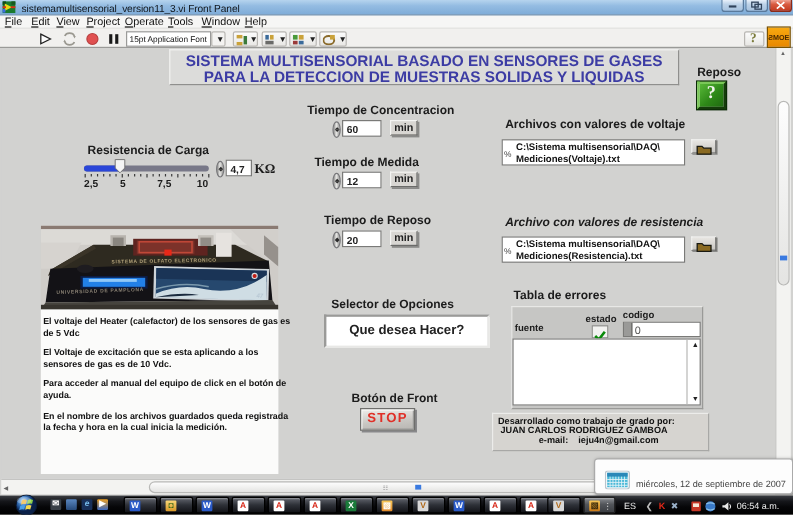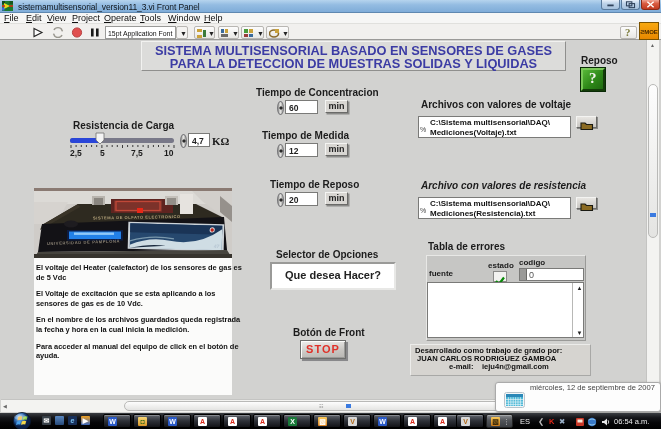--- a/index.html
+++ b/index.html
@@ -30,33 +30,33 @@
 .minbtn{position:absolute;width:23px;height:13px;background:#d8d6d2;border:1px solid #6a6a68;border-top-color:#f4f4f2;border-left-color:#f4f4f2;box-shadow:1.5px 1.5px 0 #8a8a88;font-size:9px;font-weight:bold;color:#222;text-align:center;line-height:11px;}
 .filebox{position:absolute;left:418px;width:153px;height:22px;background:#fff;border:1px solid #7a7a78;font-size:8px;color:#111;line-height:9.5px;padding:1px 0 0 11px;font-weight:bold;}
 .filebox:before{content:"%";position:absolute;left:1px;top:8px;font-size:7px;color:#444;font-weight:normal;}
 .browse{position:absolute;left:576px;width:21px;height:12px;background:linear-gradient(#e8e6e2,#c9c7c3);border:1px solid #6a6a68;border-top-color:#f4f4f2;border-left-color:#f4f4f2;box-shadow:1px 1px 0 #8a8a88;}
 
 #vsb{left:646px;top:40px;width:13px;height:359px;background:#f3f3f1;border-left:1px solid #c4c4c2;}
 #hsb{left:1px;top:399px;width:645px;height:13px;background:#f3f3f1;border-top:1px solid #c4c4c2;}
 .sbthumb{position:absolute;background:linear-gradient(#fdfdfd,#e4e4e2);border:1px solid #b9b9b7;border-radius:6px;}
 
 #tooltip{left:495px;top:382px;width:166px;height:30px;background:#fdfdfd;border:1px solid #aaa;border-radius:3px;box-shadow:1px 1px 3px rgba(0,0,0,.35);z-index:30;}
-#tooltip span{position:absolute;left:34px;top:0;font-size:7.6px;color:#444;white-space:nowrap;}
+#tooltip span{position:absolute;left:34px;top:16px;font-size:7.6px;color:#444;white-space:nowrap;}
 
 #taskbar{left:0;top:413px;width:661px;height:16px;background:linear-gradient(#3a3d42,#15161a 30%,#060608 60%,#000);z-index:40;}
 .tkbtn{position:absolute;top:1px;width:28px;height:14px;border-radius:2px;background:linear-gradient(#62666e,#2e3138 48%,#121317);border:1px solid #000;box-shadow:inset 0 1px 0 rgba(255,255,255,.25);}
 .tkico{position:absolute;left:4px;top:2px;width:9px;height:9px;border-radius:1px;font-size:7px;font-weight:bold;text-align:center;line-height:9px;color:#fff;}
 .tray{position:absolute;color:#eee;font-size:7.5px;}
 #titlebox{left:141px;top:41px;}
 #vi-icon{left:639px;top:22px;width:20px;height:18px;background:linear-gradient(#f8a810,#e88800);border:1px solid #7a5200;font-size:6px;font-weight:bold;color:#4a2a00;text-align:center;line-height:18px;letter-spacing:0;}
 #helpbtn{left:581px;top:68px;width:24px;height:23px;background:linear-gradient(135deg,#58b838,#2e8818 55%,#1f6a10);border:2px solid #143c0a;border-top-color:#7ac858;border-left-color:#7ac858;box-shadow:0 0 0 1px #0a2a06;}
 #helpbtn span{position:absolute;left:6px;top:0px;font-size:15px;font-weight:bold;color:#f4f4ee;font-family:"Liberation Serif",serif;}
 #infoblock{left:34px;top:258px;width:198px;height:137px;background:#fbfbfa;padding:5px 0 0 2px;}
 #infoblock p{font-size:7.4px;font-weight:bold;color:#111;line-height:9.6px;margin-bottom:7px;white-space:nowrap;}
-#selbox{left:270px;top:262px;width:126px;height:28px;background:#fff;border:2px solid #9a9a98;border-bottom-color:#e8e8e6;border-right-color:#e8e8e6;font-size:11px;font-weight:bold;color:#222;text-align:center;padding-top:5px;}
+#selbox{left:270px;top:262px;width:138px;height:28px;background:#fff;border:2px solid #9a9a98;border-bottom-color:#e8e8e6;border-right-color:#e8e8e6;font-size:11px;font-weight:bold;color:#222;text-align:center;padding-top:5px;}
 #stopbtn{left:300px;top:340px;width:46px;height:19px;background:linear-gradient(175deg,#f0efed,#c8c6c2 60%,#b8b6b2);border:1.5px solid #6e6e6c;box-shadow:inset 1px 1px 0 #fcfcfa,inset -1px -1px 0 #9a9a98,1.5px 1.5px 0.5px #88888a;color:#e03028;font-weight:bold;font-size:11px;letter-spacing:1px;text-align:center;line-height:16px;}
 #errpanel{left:426px;top:255px;width:160px;height:86px;background:#c6c6c4;border:1px solid #9a9a98;border-top-color:#e8e8e6;border-left-color:#e8e8e6;}
 #checkbtn{left:493px;top:271px;width:14px;height:11px;background:#f2f2f0;border:1px solid #8a8a88;}
 #codebox{left:519px;top:268px;width:65px;height:13px;background:#fff;border:1px solid #7a7a78;font-size:9px;color:#555;padding:1px 0 0 9px;}
 #codebox span{position:absolute;left:0;top:0;width:7px;height:11px;background:#9a9a98;border-right:1px solid #6a6a68;}
 #errlist{left:427px;top:282px;width:157px;height:56px;background:#fff;border:1px solid #7a7a78;}
 .sbarrow{width:9px;height:8px;font-size:6px;color:#222;text-align:center;line-height:8px;}
 #credits{left:410px;top:344px;width:181px;height:32px;background:#d6d4d0;border:1px solid #a8a8a6;border-top-color:#ececea;border-left-color:#ececea;font-size:7.6px;font-weight:bold;color:#111;text-align:left;line-height:8px;padding:2px 0 0 4px;}
 </style></head><body>
 <div id="scr">
@@ -266,22 +266,22 @@
       <text x="180" y="59" font-size="5" fill="#b8c8d4" font-weight="bold" font-style="italic">47</text>
     </g>
     <text x="13" y="57" font-size="4.1" fill="#8a8274" font-weight="bold" letter-spacing="0.6" transform="rotate(-2 13 57)">UNIVERSIDAD DE PAMPLONA</text>
     <path d="M4 64 L193 62 L198 70 L0 70 z" fill="#46443e"></path>
     <rect x="0" y="66" width="198" height="4" fill="#37342e"></rect>
   </svg>
 
   <div class="abs" id="infoblock">
     <p>El voltaje del Heater (calefactor) de los sensores de gas es<br>de 5 Vdc</p>
     <p>El Voltaje de excitación que se esta aplicando a los<br>sensores de gas es de 10 Vdc.</p>
+    <p>Para acceder al manual del equipo de click en el botón de<br>ayuda.</p>
     <p>En el nombre de los archivos guardados queda registrada<br>la fecha y hora en la cual inicia la medición.</p>
-    <p>Para acceder al manual del equipo de click en el botón de<br>ayuda.</p>
   </div>
 
   <div class="lbl" style="left:276px;top:249px;font-size:10px;">Selector de Opciones</div>
   <div class="abs" id="selbox">Que desea Hacer?</div>
 
   <div class="lbl" style="left:293px;top:327px;font-size:10px;">Botón de Front</div>
   <div class="abs" id="stopbtn">STOP</div>
 
   <div class="lbl" style="left:428px;top:241px;font-size:10px;">Tabla de errores</div>
   <div class="abs" id="errpanel"></div>

